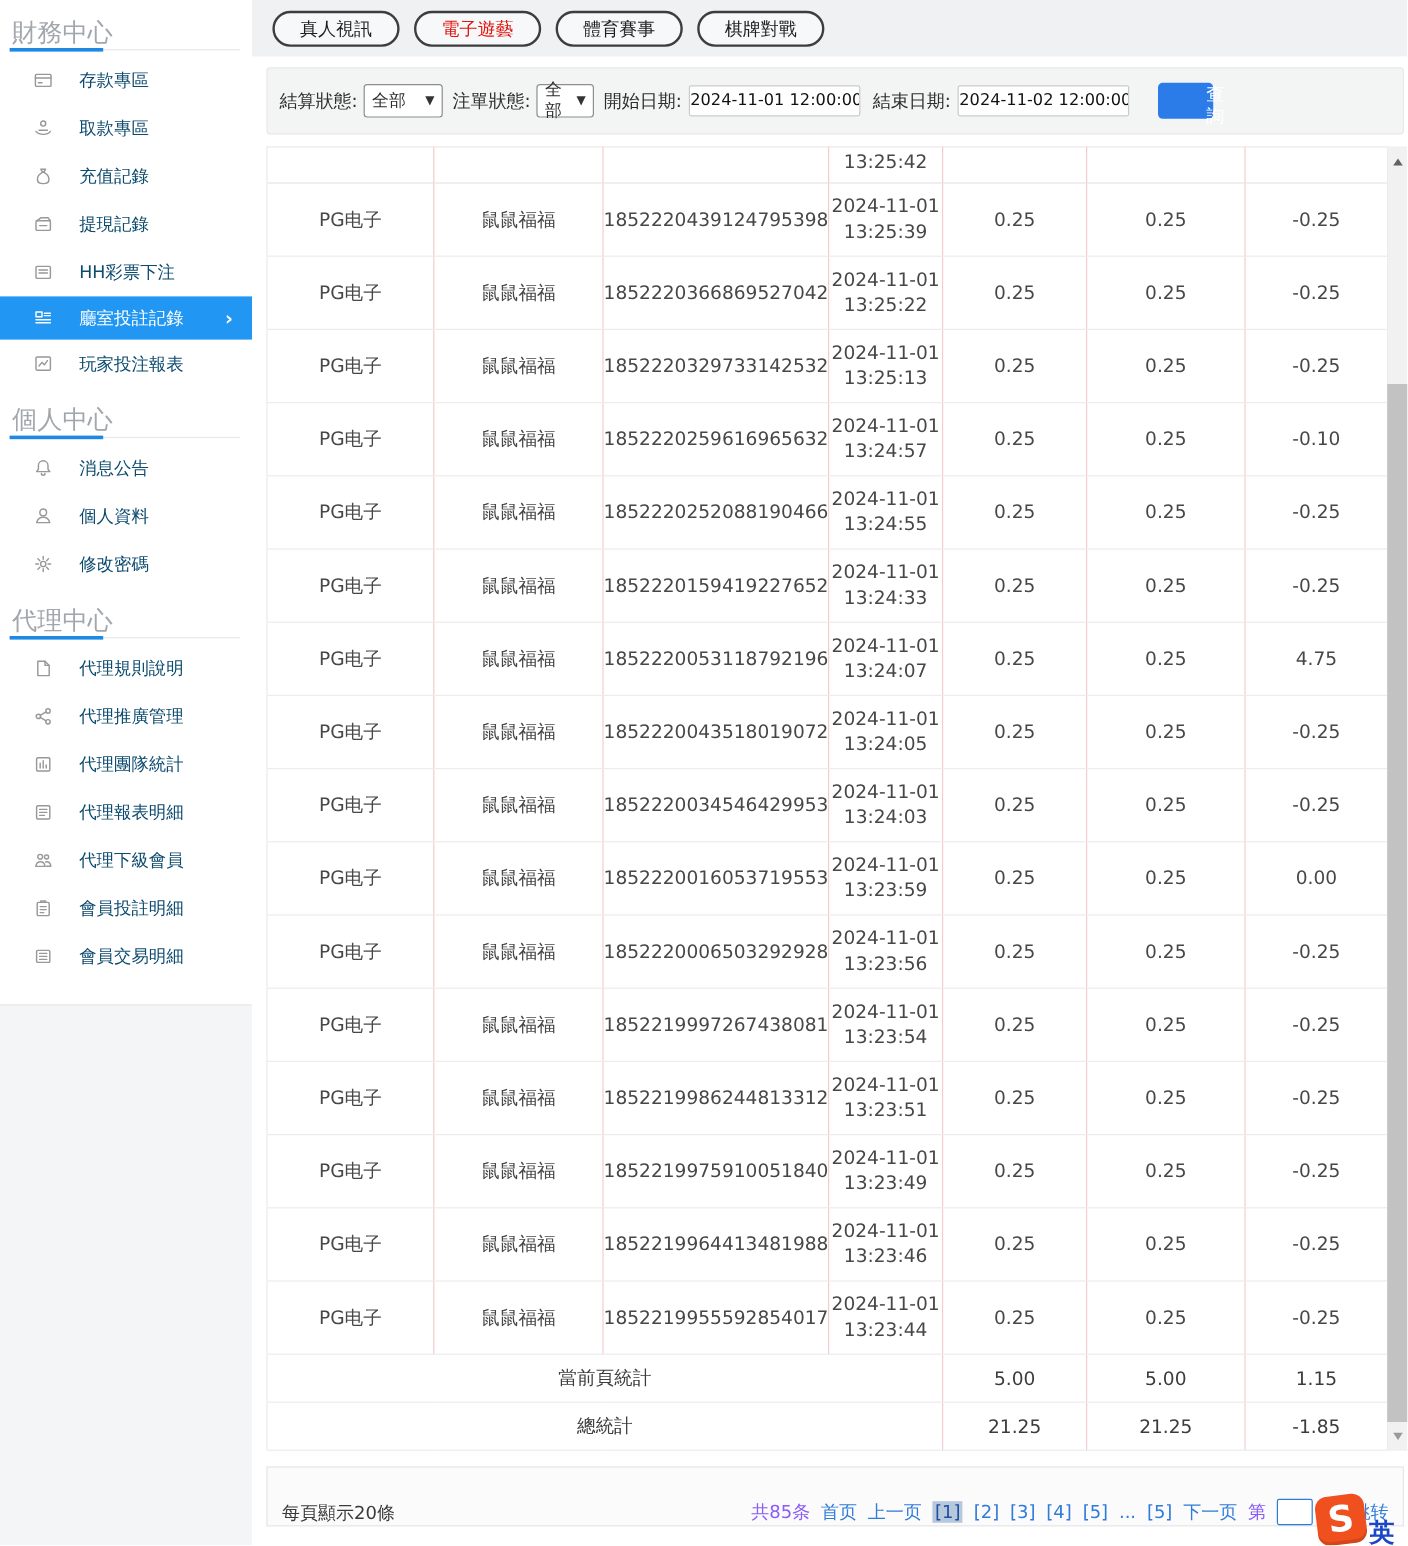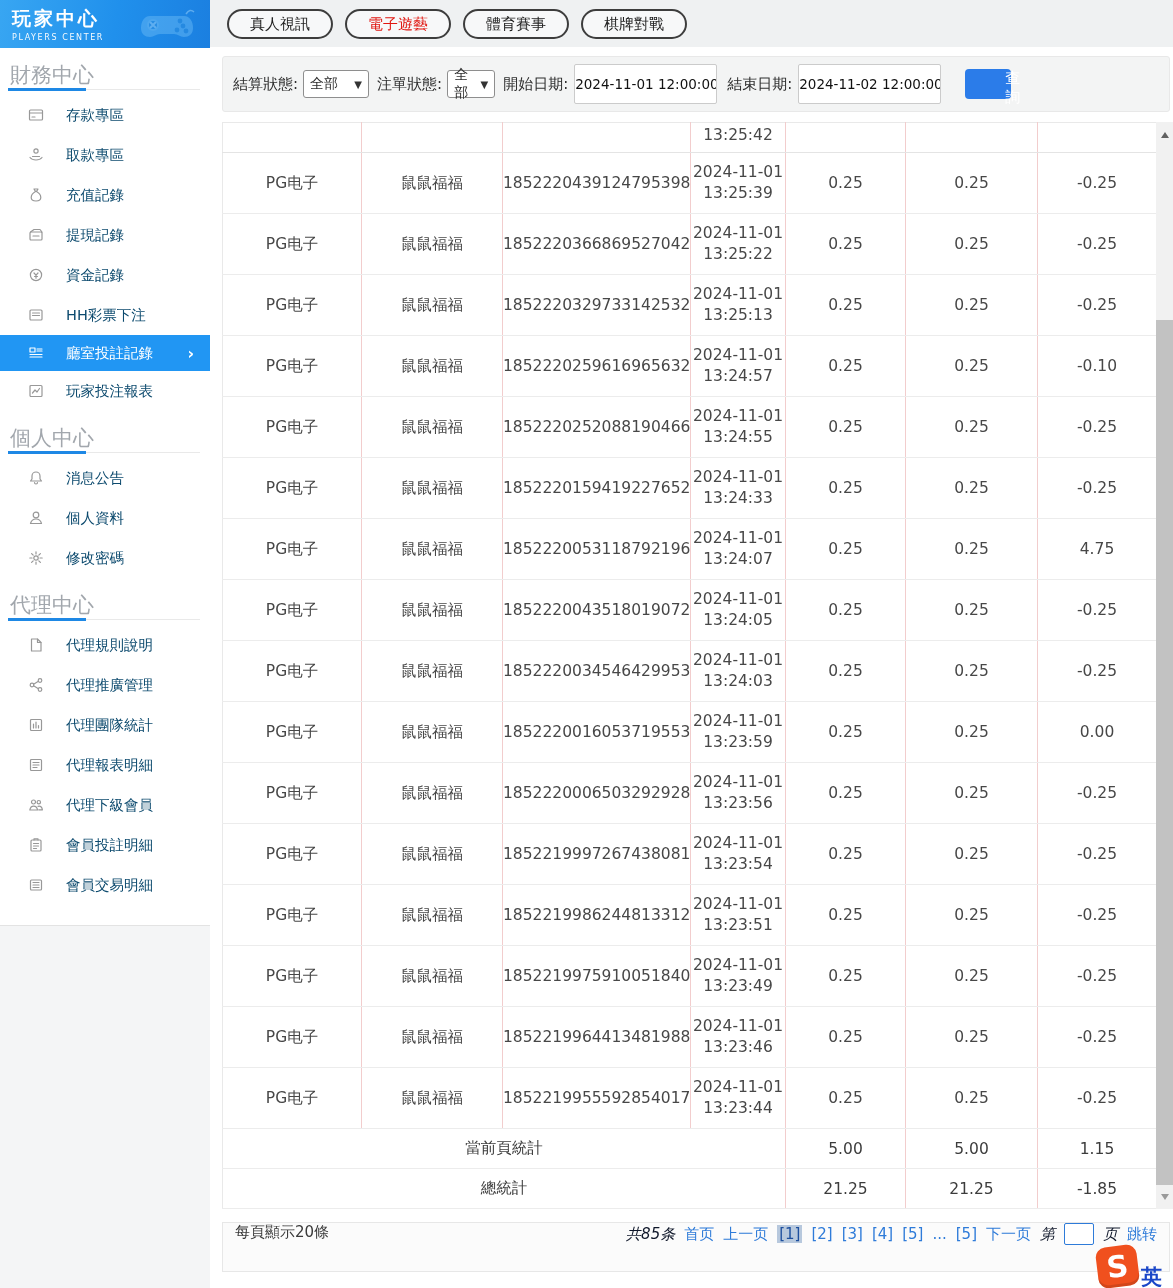--- a/index.html
+++ b/index.html
@@ -32,21 +32,21 @@
   .chev { position:absolute; right:16px; color:#fff; font-size:16px; font-weight:bold; }
 
   
   .filter { position:absolute; left:222px; top:56px; width:948px; height:56px; background:#f3f4f4;
             border:1px solid #e8e8e8; border-radius:3px; display:flex; align-items:center;
             padding-left:10px; font-size:15px; color:#2e2e2e; }
   .fsel { height:28px; border:1px solid #8e8e8e; border-radius:3px; background:#fff; display:flex;
           align-items:center; justify-content:space-between; padding:0 6px; margin:0 8px 0 5px;
           font-size:14px; cursor:pointer; }
   .fsel .arr { font-size:10px; color:#333; margin-left:4px; }
-  .fdate { height:40px; width:143px; border:1px solid #cbcbcb; border-radius:2px; background:#fff;
+  .fdate { height:26px; width:143px; border:1px solid #cbcbcb; border-radius:2px; background:#fff;
            font-size:13.5px; text-align:center; margin:0 10px 0 6px; color:#111; font-family:inherit; }
   .qbtn { width:46px; height:30px; background:#2b7ce9; color:#fff; border:none; border-radius:4px;
           font-size:15px; margin-left:14px; cursor:pointer; font-family:inherit;padding-left:40px; }
 
   
   .table-outer { position:absolute; left:222px; top:122px; width:951px; height:1087px; }
   table { border-collapse:collapse; width:934px; table-layout:fixed;
           border-top:1px solid #e9e9e9; border-left:1px solid #e9e9e9; }
   td { border-right:1px solid #f2cdcd; border-bottom:1px solid #ececec; text-align:center;
        vertical-align:middle; font-size:15.5px; color:#474747; padding:0; overflow:hidden; }
@@ -60,26 +60,26 @@
   
   .vscroll { position:absolute; right:0; top:0; width:17px; height:1087px; background:#f1f1f1; }
   .sb-arrow { position:absolute; left:0; width:17px; height:17px; display:flex; align-items:center; justify-content:center; }
   .sb-up { top:4px; } .sb-down { bottom:4px; }
   .tri-up { width:0; height:0; border-left:4.5px solid transparent; border-right:4.5px solid transparent; border-bottom:6px solid #616161; }
   .tri-down { width:0; height:0; border-left:4.5px solid transparent; border-right:4.5px solid transparent; border-top:6px solid #9a9a9a; }
   .sb-thumb { position:absolute; left:0; top:198px; width:17px; height:865px; background:#c2c2c2; }
 
   
   .pager { position:absolute; left:222px; top:1222px; width:948px; height:50px; background:#fbfbfb;
-           border:1px solid #e7e7e7; display:flex; align-items:flex-start; justify-content:space-between;
+           border:1px solid #e7e7e7; display:flex; align-items:flex-end; justify-content:space-between;
            padding:0 12px; font-size:15px; color:#3a3a3a; }
   .pright { display:flex; align-items:center; gap:9px; }
   .plink { color:#2e7bd9; cursor:pointer; white-space:nowrap; }
   .pcur { background:#b7c8dd; color:#1d4f9e; padding:0 2px; cursor:pointer; }
-  .ptext { color:#0f172a;font-style:italic; }
+  .ptext { color:#8b5cf6; }
   .jump-input { width:30px; height:22px; border:1px solid #2e7bd9; border-radius:2px; }
 
   
   .ime { position:absolute; left:1097px; top:1246px; display:flex; }
   .ime-s { width:41px; height:41px; background:#f0501e; border-radius:10px; transform:rotate(-7deg);
            color:#fff; font-size:30px; font-weight:bold; display:flex; align-items:center; justify-content:center;
            box-shadow:inset 0 -3px 0 rgba(0,0,0,.12); }
   .ime-lang { color:#1a46c8; font-weight:bold; font-size:21px; margin:17px 0 0 3px; }
 </style>
 </head>
@@ -88,36 +88,20 @@
 <div class="page">
 
   <div class="topbar">
       <div class="tab">真人視訊</div>
       <div class="tab active">電子遊藝</div>
       <div class="tab">體育賽事</div>
       <div class="tab">棋牌對戰</div>
     </div>
 
   <div class="sidebar">
-    <div class="logo">
-      <div class="logo-title">玩家中心</div>
-      <div class="logo-sub">PLAYERS  CENTER</div>
-      <span class="gamepad">
-        <svg width="62" height="40" viewBox="0 0 62 40" fill="none" stroke="#7cc4f7" stroke-width="2">
-          <path d="M14 12 C8 12 5 18 5 24 C5 30 9 33 14 33 C18 33 20 30 24 30 L38 30 C42 30 44 33 48 33 C53 33 57 30 57 24 C57 18 54 12 48 12 Z" fill="#66b8f5" stroke="none"></path>
-          <circle cx="17" cy="21" r="5" fill="#2e8fe0"></circle>
-            <path d="M14 18l6 6M20 18l-6 6" stroke="#9ed3fa" stroke-width="2"></path>
-          <circle cx="41" cy="26" r="2.4" fill="#2e8fe0" stroke="none"></circle>
-            <circle cx="47" cy="22" r="2.4" fill="#2e8fe0" stroke="none"></circle>
-          <circle cx="44" cy="17" r="2.4" fill="#2e8fe0" stroke="none"></circle>
-            <circle cx="50" cy="27" r="2.4" fill="#2e8fe0" stroke="none"></circle>
-          <path d="M50 10 q4 -6 8 -2" stroke="#9ed3fa" stroke-width="1.5" fill="none"></path>
-        </svg>
-      </span>
-    </div>
     <div class="menu">
         <div class="section-title">財務中心</div>
         <div class="section-line"></div>
         <div class="menu-item">
           <span class="mi-icon">
             <svg viewBox="0 0 16 16" width="16" height="16" fill="none" stroke="currentColor" stroke-width="1.2" stroke-linecap="round" stroke-linejoin="round">
               <rect x="1.5" y="3" width="13" height="10" rx="1"></rect>
               <path d="M1.5 6h13M4 10h3"></path>
             </svg>
           </span>
@@ -142,29 +126,20 @@
           <span>充值記錄</span>
         </div>
         <div class="menu-item">
           <span class="mi-icon">
             <svg viewBox="0 0 16 16" width="16" height="16" fill="none" stroke="currentColor" stroke-width="1.2" stroke-linecap="round" stroke-linejoin="round">
               <rect x="2" y="5" width="12" height="8" rx="1"></rect>
               <path d="M2.5 5l3.5-2.5h6L14 5M5 9h6"></path>
             </svg>
           </span>
           <span>提現記錄</span>
-        </div>
-        <div class="menu-item">
-          <span class="mi-icon">
-            <svg viewBox="0 0 16 16" width="16" height="16" fill="none" stroke="currentColor" stroke-width="1.2" stroke-linecap="round" stroke-linejoin="round">
-              <circle cx="8" cy="8" r="5.6"></circle>
-              <path d="M6 6l2 2.2L10 6M8 8.2v3M6.5 9.5h3"></path>
-            </svg>
-          </span>
-          <span>資金記錄</span>
         </div>
         <div class="menu-item">
           <span class="mi-icon">
             <svg viewBox="0 0 16 16" width="16" height="16" fill="none" stroke="currentColor" stroke-width="1.2" stroke-linecap="round" stroke-linejoin="round">
               <rect x="2" y="3" width="12" height="10" rx="1"></rect>
               <path d="M4.5 6h7M4.5 8.5h7"></path>
             </svg>
           </span>
           <span>HH彩票下注</span>
         </div>

